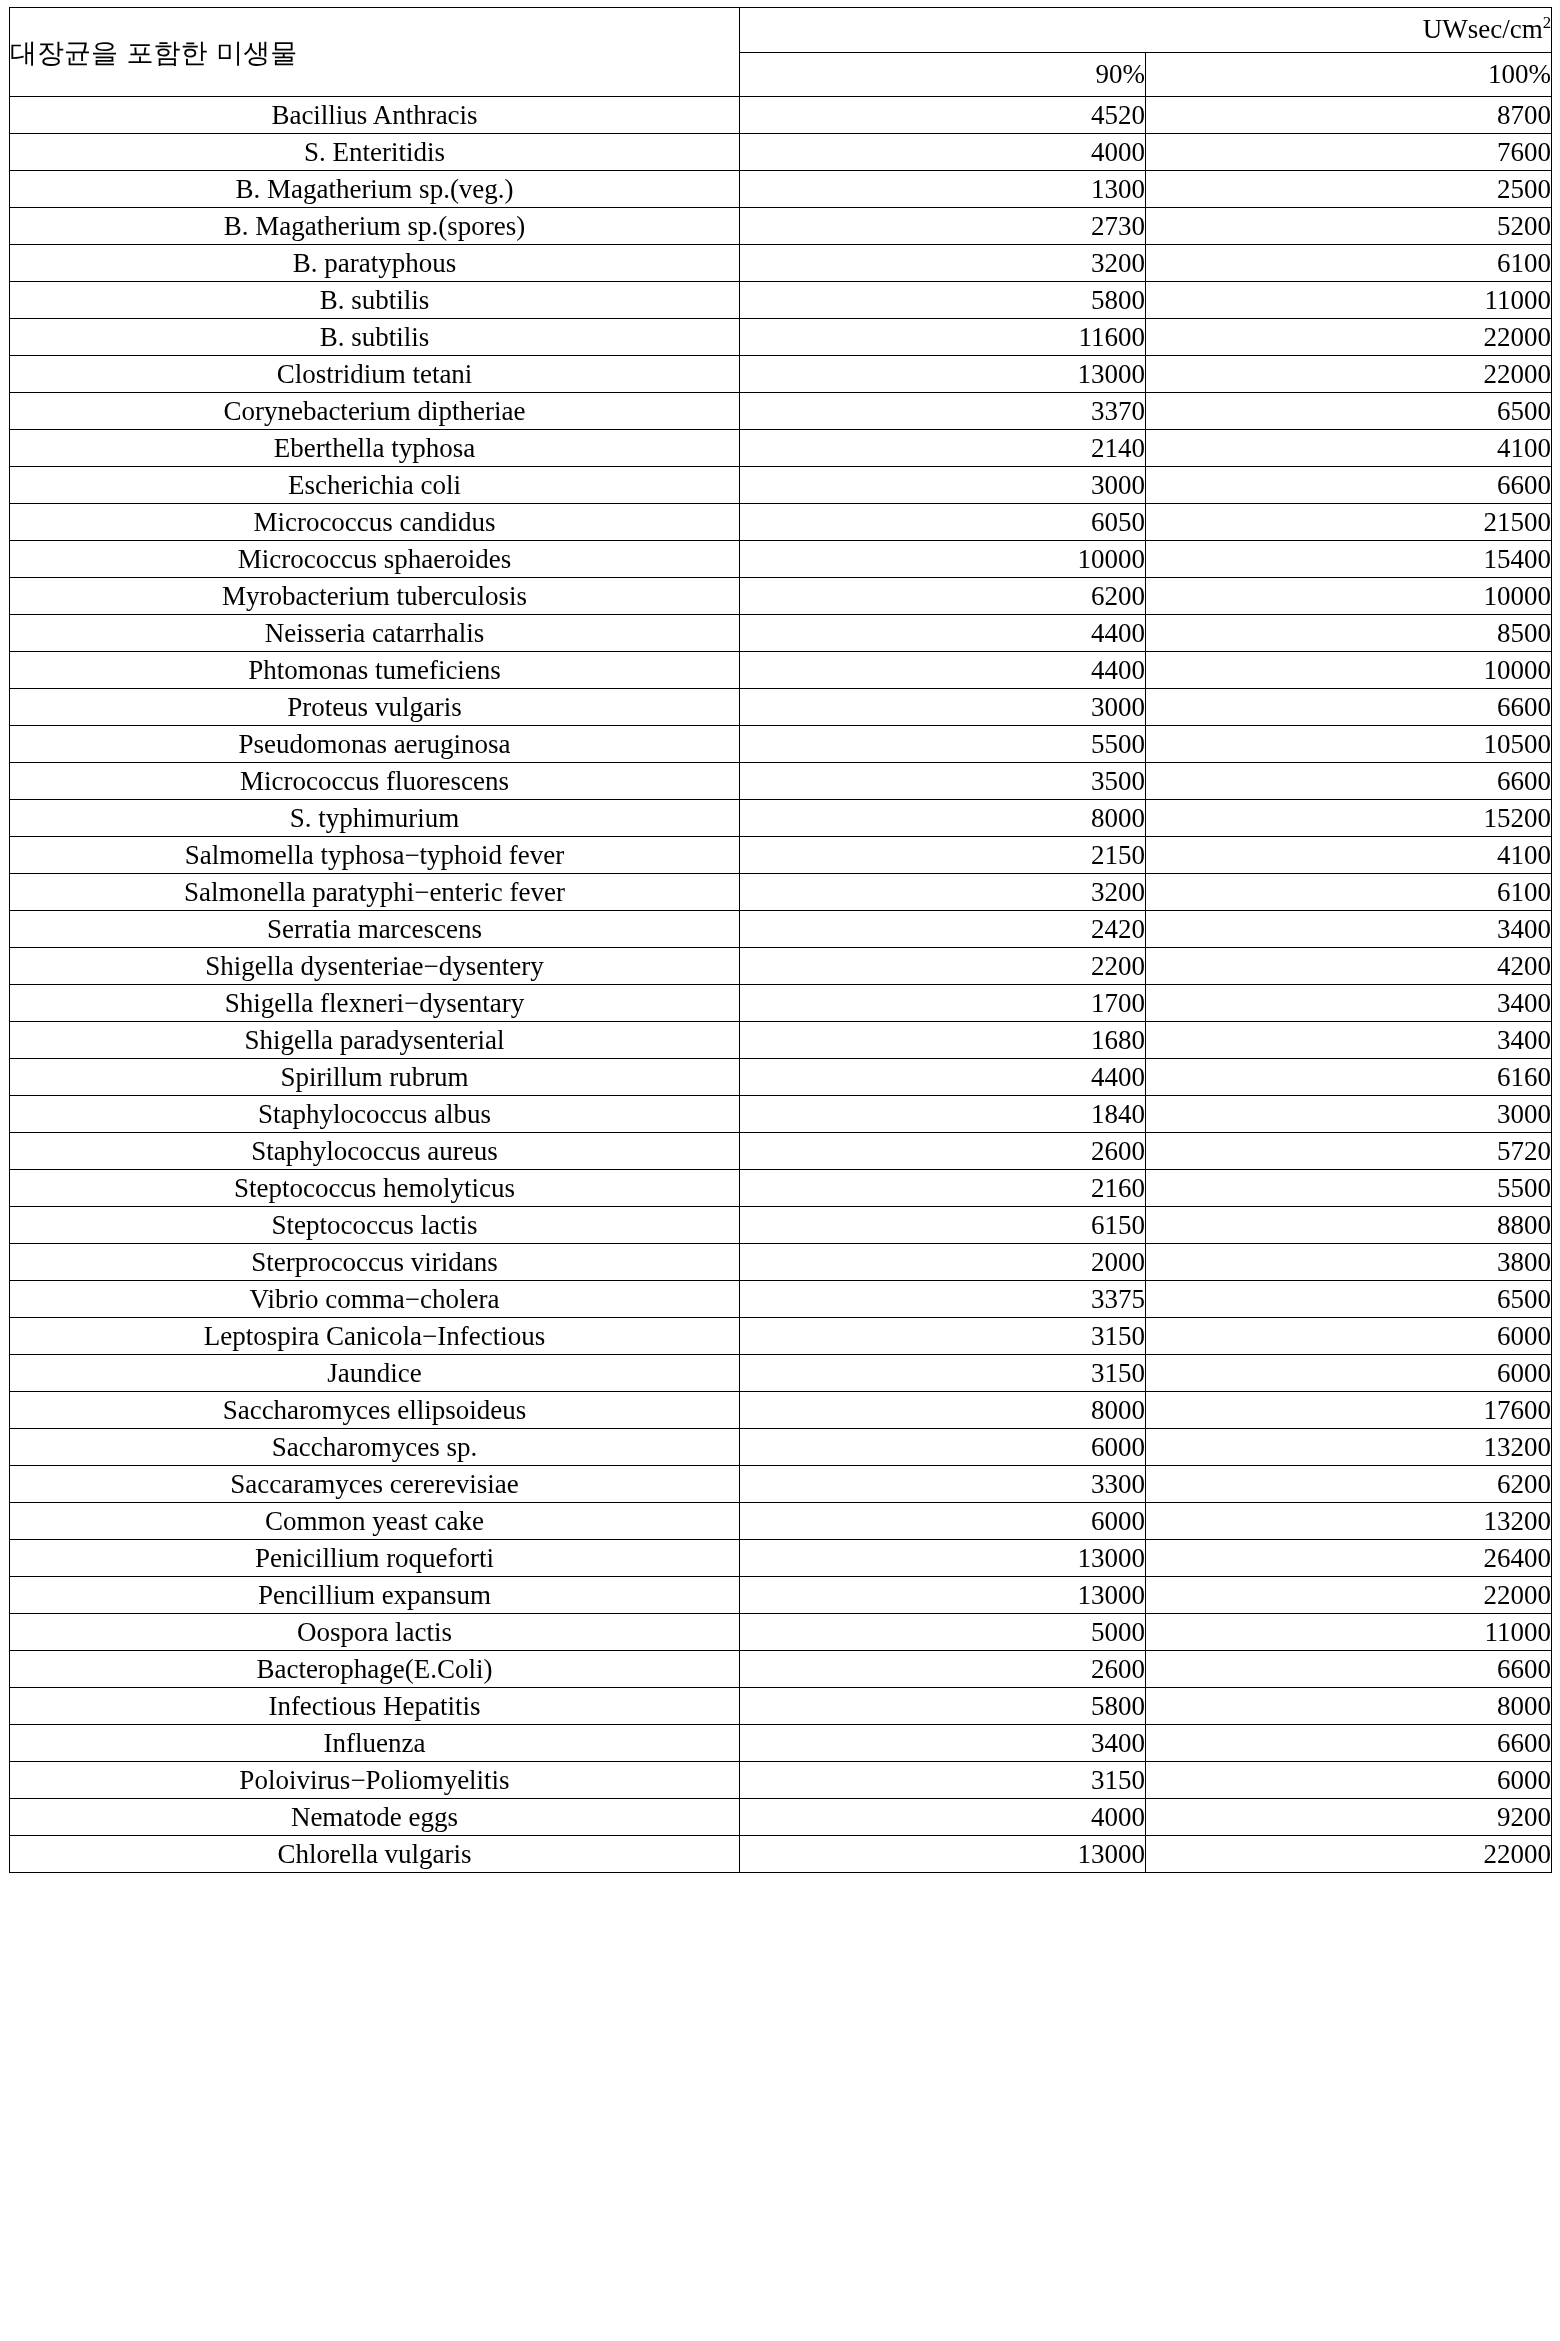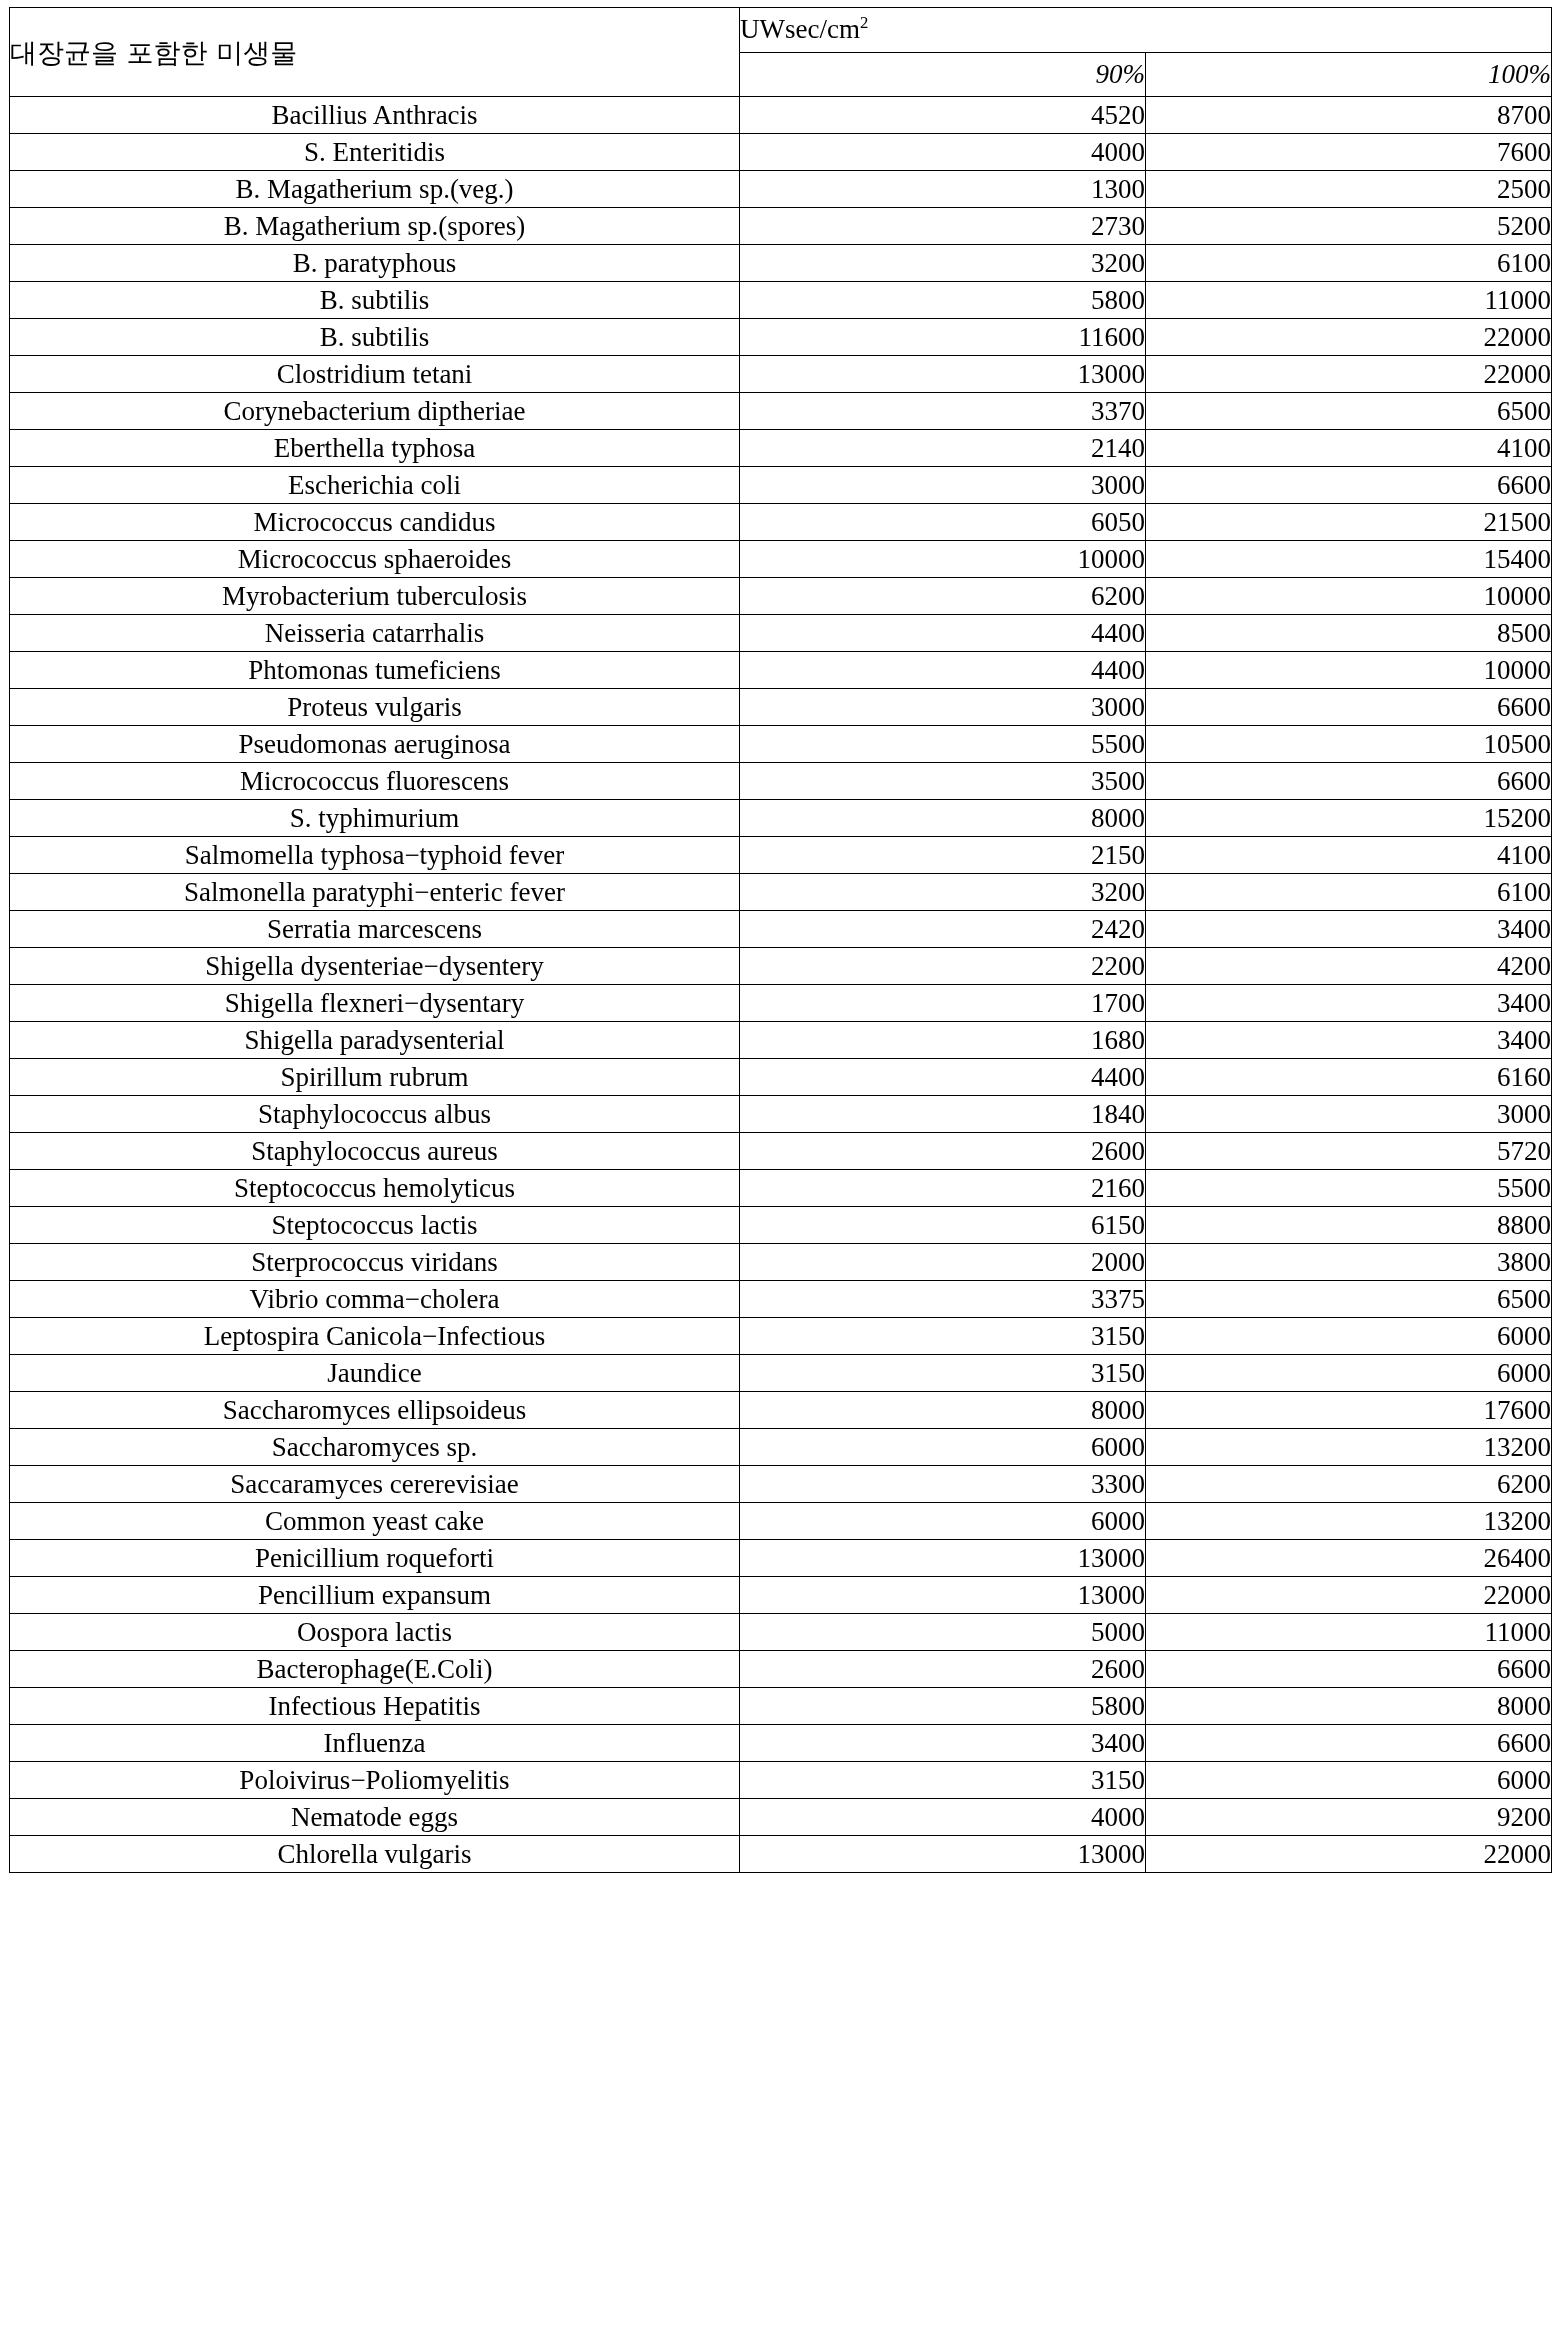--- a/index.html
+++ b/index.html
@@ -44,31 +44,30 @@
   
   th.hdr-name {
     text-align: left;
     padding: 3.6px 5.4px 3.6px 7.2px;
     font-size: 28px;
     height: 88px;
     font-family: "DejaVu Sans", "Liberation Sans", sans-serif;
     font-size: 26px;
   }
   th.hdr-unit {
-    text-align: left;
+    text-align: right;
     height: 41px;
     padding: 1.8px 3.6px;
     font-size: 28px;
   }
   th.hdr-sub {
     text-align: right;
     height: 41px;
     padding: 1.8px 10.8px 1.8px 3.6px;
     font-size: 28px;
-    font-style: italic;
   }
   td.name {
     text-align: center;
     padding: 2.7px 5.4px 4.5px 7.2px;
     height: 36px;
     font-size: 28px;
   }
   td.val {
     text-align: right;
     padding: 2.7px 10.8px 4.5px 3.6px;

